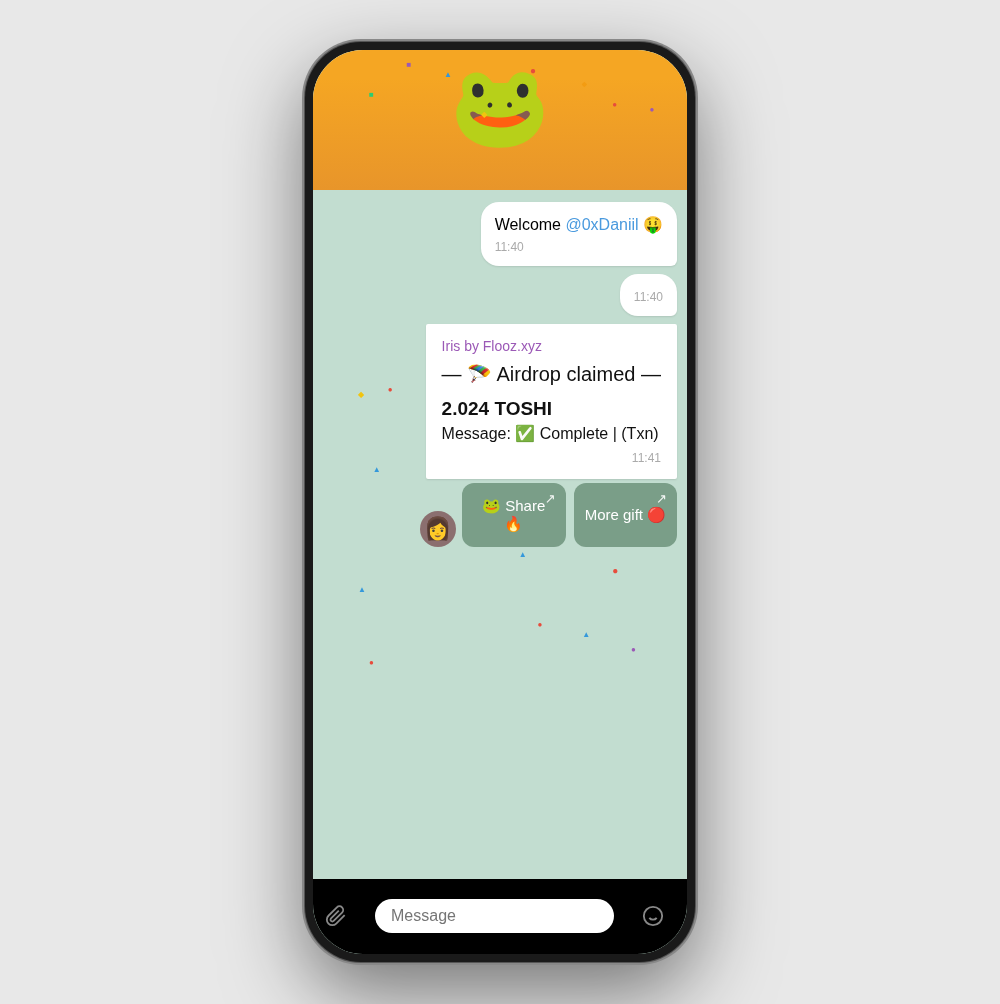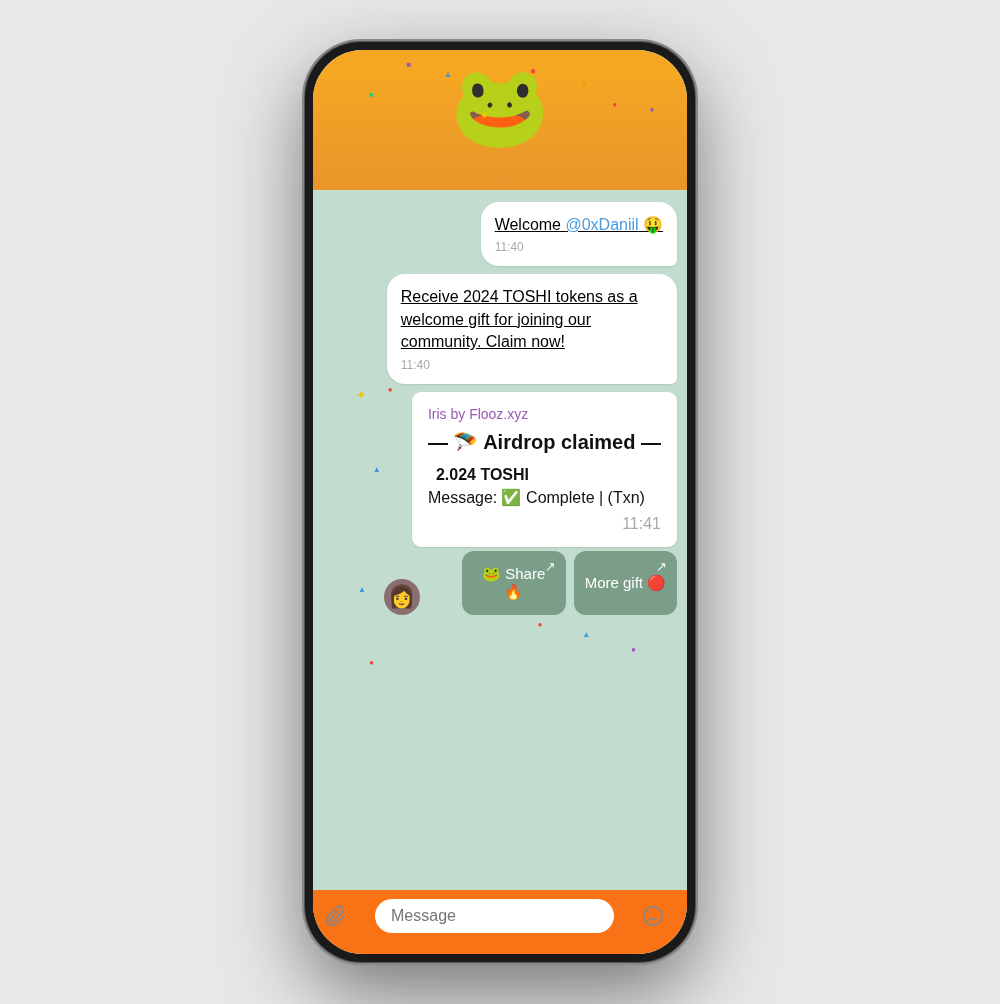--- a/index.html
+++ b/index.html
@@ -77,76 +77,74 @@
     }
 
     .message-bubble.second {
       border-bottom-right-radius: 6px;
     }
 
     .message-text {
       font-size: 16px;
       color: #000;
       line-height: 1.4;
-      text-decoration: underline;
     }
 
     .message-username {
       color: #4a9ade;
       font-size: 16px;
     }
 
     .message-time {
       font-size: 12px;
       color: #aaa;
       text-align: left;
       margin-top: 4px;
     }
 
     
     .airdrop-card {
       background: white;
-      border-radius: 9px;
+      border-radius: 2px;
       padding: 14px 16px;
       max-width: 82%;
       align-self: flex-end;
       position: relative;
       box-shadow: 0 1px 2px rgba(0,0,0,0.1);
     }
 
     .card-sender {
       color: #9b59b6;
       font-size: 14px;
       font-weight: 400;
       margin-bottom: 8px;
     }
 
     .airdrop-title {
       font-size: 20px;
-      font-weight: 700;
+      font-weight: 400;
       color: #111;
       margin-bottom: 12px;
     }
 
     .toshi-amount {
-      font-size: 16px;
+      font-size: 19px;
       font-weight: 700;
       color: #111;
       margin-bottom: 4px;
-      margin-left: 8px;
     }
 
     .status-line {
       font-size: 16px;
       color: #111;
       margin-bottom: 8px;
     }
 
     .card-time {
-      font-size: 16px;
+      font-size: 12px;
       color: #aaa;
       text-align: right;
     }
 
     
     .action-buttons {
       display: flex;
       gap: 8px;
       max-width: 82%;
       align-self: flex-end;
@@ -186,22 +184,22 @@
       flex-shrink: 0;
       overflow: hidden;
       display: flex;
       align-items: center;
       justify-content: center;
       font-size: 18px;
     }
 
     
     .input-bar {
-      background: #f97316;
-      padding: 8px 12px 20px;
+      background: #000000;
+      padding: 19px 12px 20px;
       display: flex;
       align-items: center;
       gap: 28px;
     }
 
     .attach-btn {
       width: 36px;
       height: 36px;
       display: flex;
       align-items: center;
@@ -303,37 +301,36 @@
         <span style="position:absolute;top:468px;left:15%;font-size:8px;color:#e74c3c;pointer-events:none;">●</span>
 
         <div class="message-bubble first">
           <div class="message-text">
             Welcome <span class="message-username">@0xDaniil</span> 🤑
           </div>
           <div class="message-time">11:40</div>
         </div>
 
         <div class="message-bubble second">
-          <div class="message-text">Receive 2024 TOSHI tokens as a welcome gift for joining our community. Claim now!</div>
           <div class="message-time">11:40</div>
         </div>
 
         <div class="airdrop-card">
           <div class="card-sender">Iris by Flooz.xyz</div>
           <div class="airdrop-title">— 🪂 Airdrop claimed —</div>
           <div class="toshi-amount">2.024 TOSHI</div>
           <div class="status-line">Message: ✅ Complete | (Txn)</div>
           <div class="card-time">11:41</div>
         </div>
 
         <div style="display:flex; align-items:flex-end; gap:6px; align-self:flex-end; max-width:90%;">
           <div class="avatar">
             <span style="font-size:22px;">👩</span>
           </div>
-          <div class="action-buttons" style="max-width:unset;margin-left:36px;">
+          <div class="action-buttons" style="max-width:unset;">
             <button class="action-btn">
               <span>🐸 Share 🔥</span>
               <span class="btn-arrow">↗</span>
             </button>
             <button class="action-btn">
               <span>More gift 🔴</span>
               <span class="btn-arrow">↗</span>
             </button>
           </div>
         </div>

